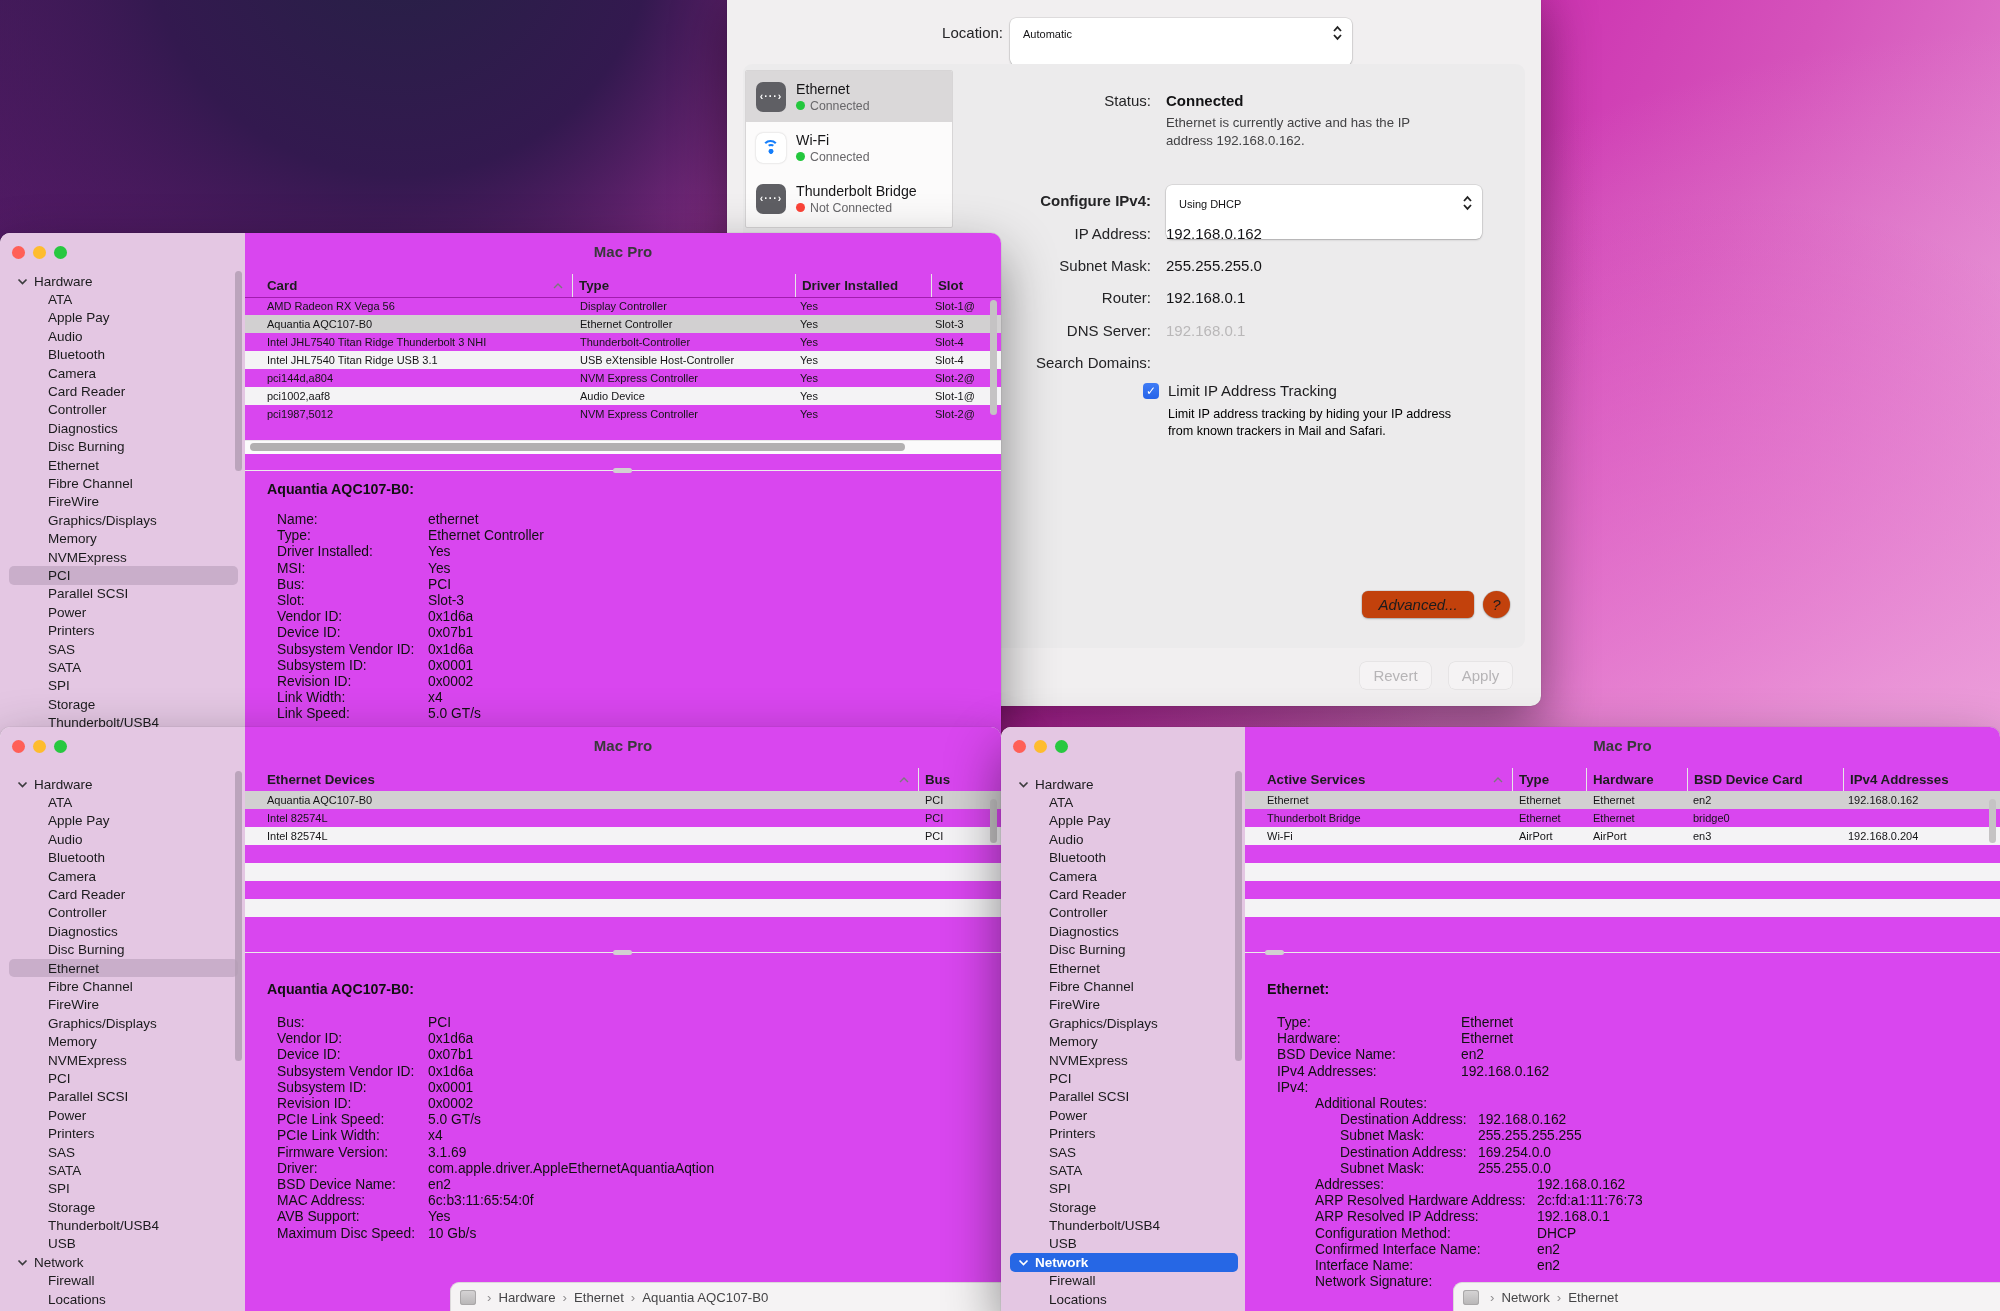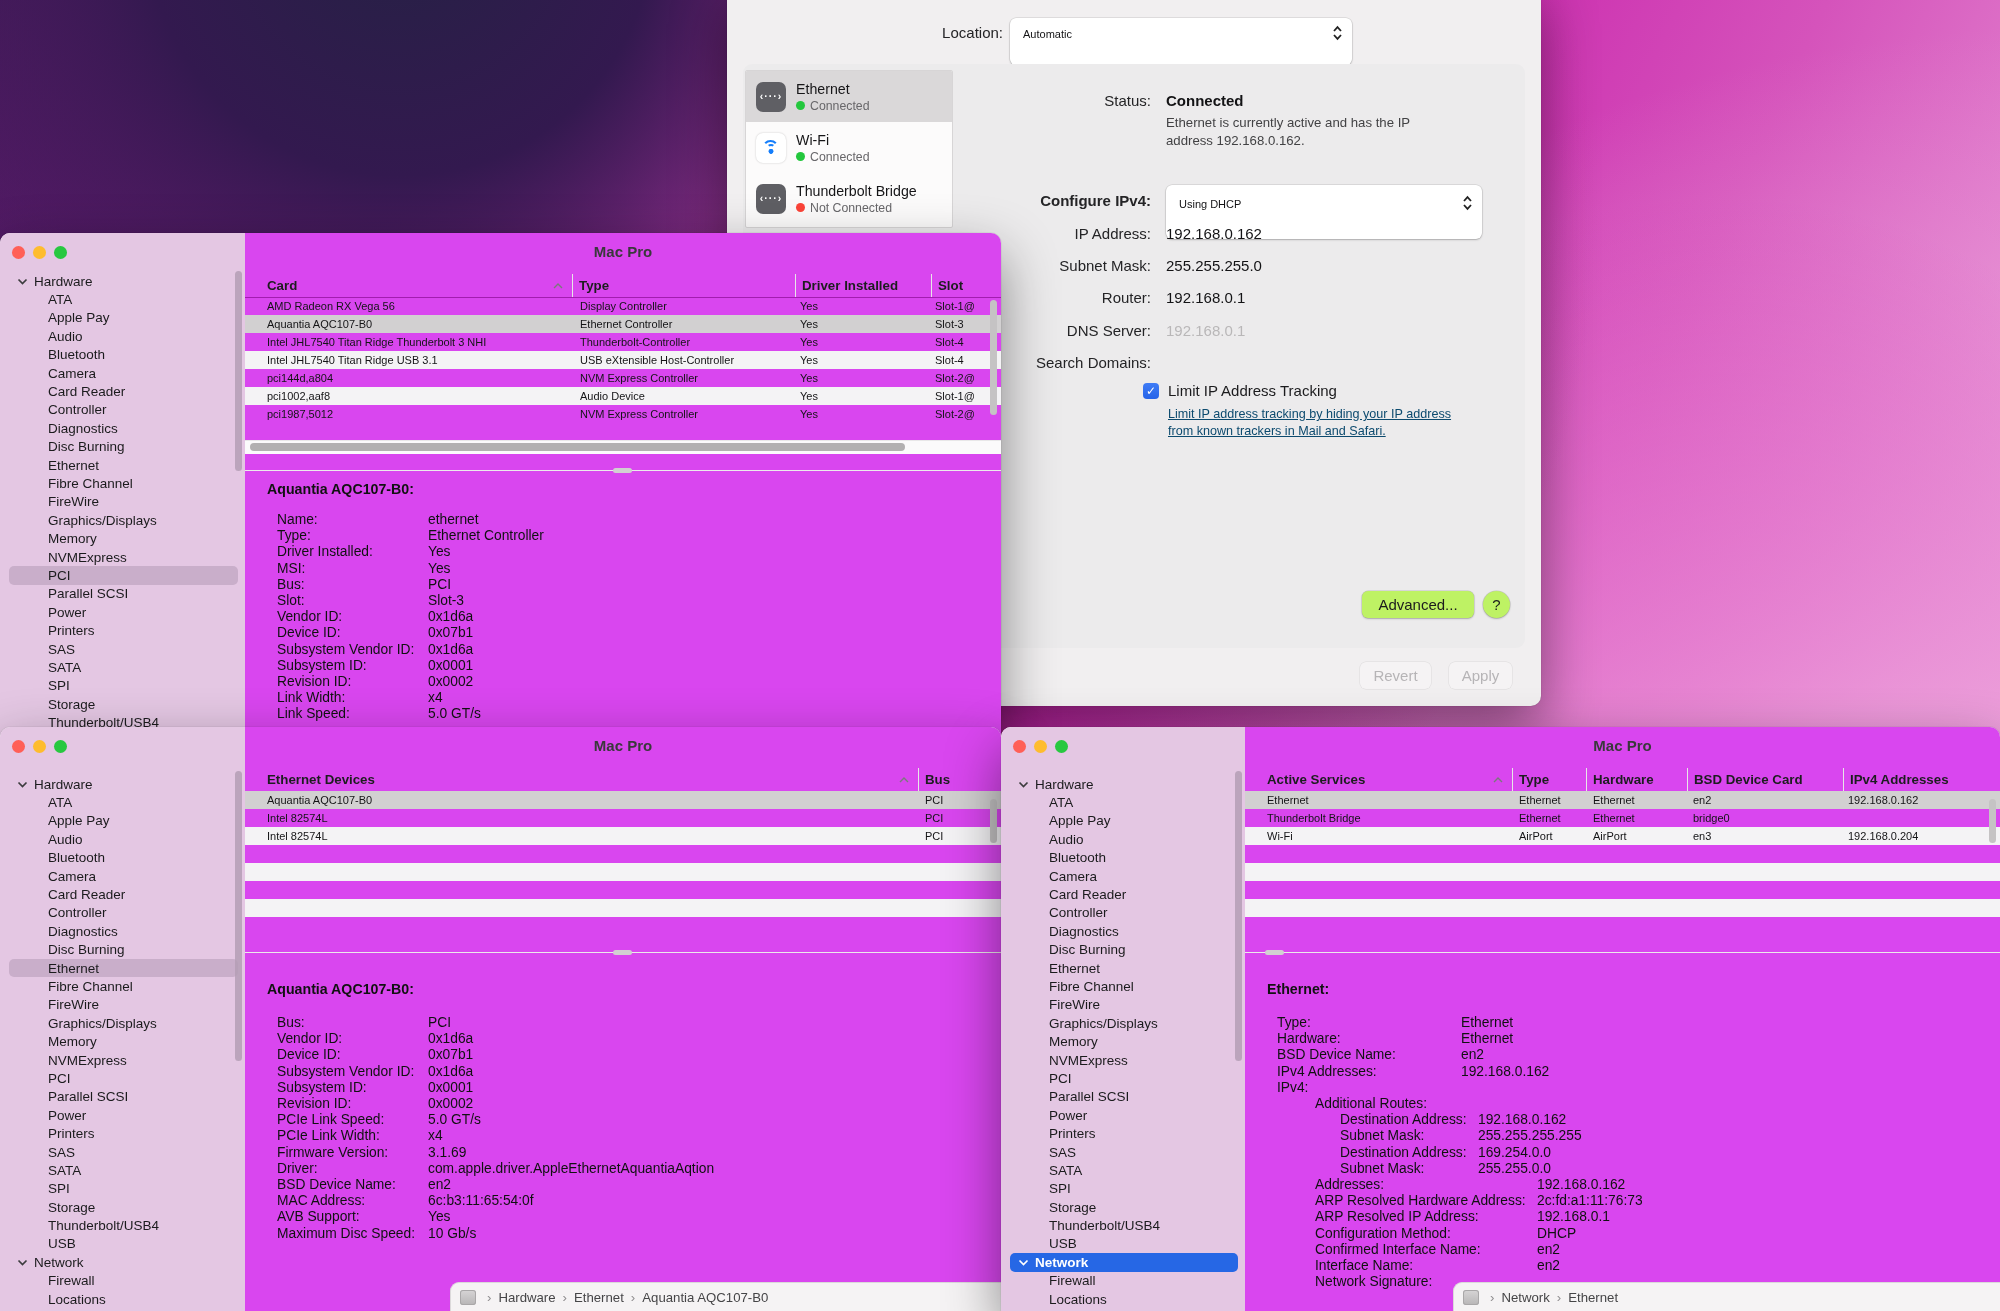--- a/index.html
+++ b/index.html
@@ -50,23 +50,23 @@
   .pdesc{position:absolute;left:439px;font-size:13.2px;line-height:17.5px;color:#424244;}
   .prow-list{position:absolute;left:246px;top:237px;width:520px;}
   .prow{height:32.4px;display:flex;align-items:center;}
   .prow .plabel2{flex:none;width:178px;text-align:right;margin-right:15px;font-size:15px;color:#242426;}
   .prow .pvalue{font-size:15px;color:#131315;}
   .prow.muted .pvalue{color:#b9b7b8;}
   .cb{position:absolute;left:416px;top:403px;width:16px;height:16px;border-radius:4px;
     background:linear-gradient(#3f7cf6,#2563e8);color:#fff;font-size:12px;font-weight:700;
     display:flex;align-items:center;justify-content:center;}
   .cb-label{position:absolute;left:441px;top:402px;font-size:15px;color:#1b1b1d;}
-  .cb-desc{position:absolute;left:441px;top:426px;font-size:12.6px;line-height:16.5px;color:#0c4a6e;text-decoration:underline;}
+  .cb-desc{position:absolute;left:441px;top:426px;font-size:12.6px;line-height:16.5px;color:#000000;}
   .btn{position:absolute;border-radius:6px;display:flex;align-items:center;justify-content:center;font-size:15px;color:#1b1b1d;}
-  .btn.white{background:#bef264;box-shadow:0 0 0 0.5px rgba(0,0,0,.16),0 1px 2px rgba(0,0,0,.22);}
+  .btn.white{background:#c2410c;box-shadow:0 0 0 0.5px rgba(0,0,0,.16),0 1px 2px rgba(0,0,0,.22);font-style:italic;}
   .btn.disabled{background:#f5f3f4;color:#b6b4b6;box-shadow:0 0 0 0.5px rgba(0,0,0,.09);}
   .help{border-radius:50%!important;}
   
   .sysinfo{background:#fff;}
   #winB{left:0;top:233px;width:1001px;height:520px;}
   #winC{left:0;top:727px;width:1001px;height:584px;border-radius:10px 10px 0 0;}
   #winD{left:1001px;top:727px;width:999px;height:584px;border-radius:10px 10px 0 0;}
   .sidebar{position:absolute;left:0;top:0;bottom:0;width:245px;background:#e4c7e3;}
   #winD .sidebar{width:244px;}
   .tl{position:absolute;top:13px;left:12px;display:flex;gap:8px;}

